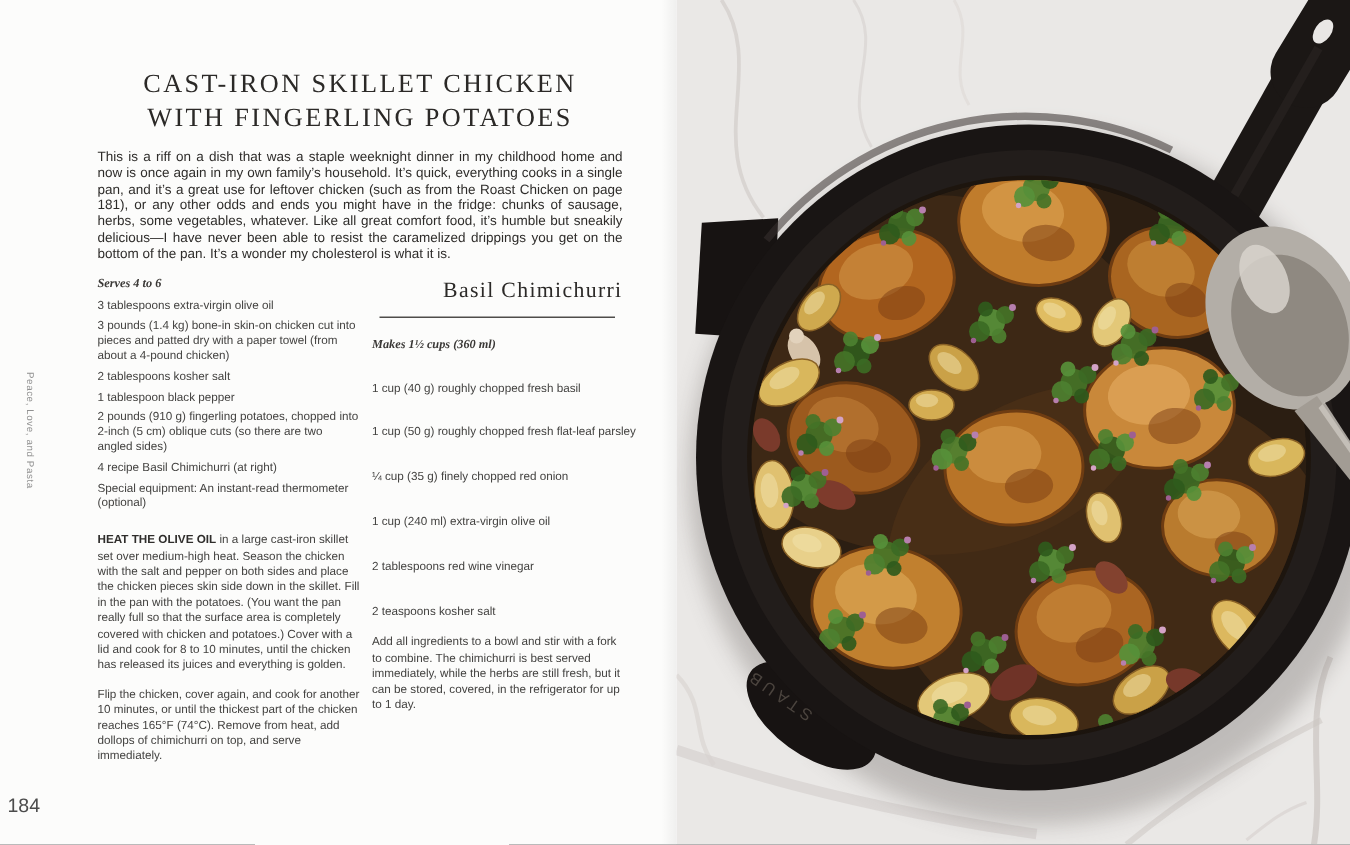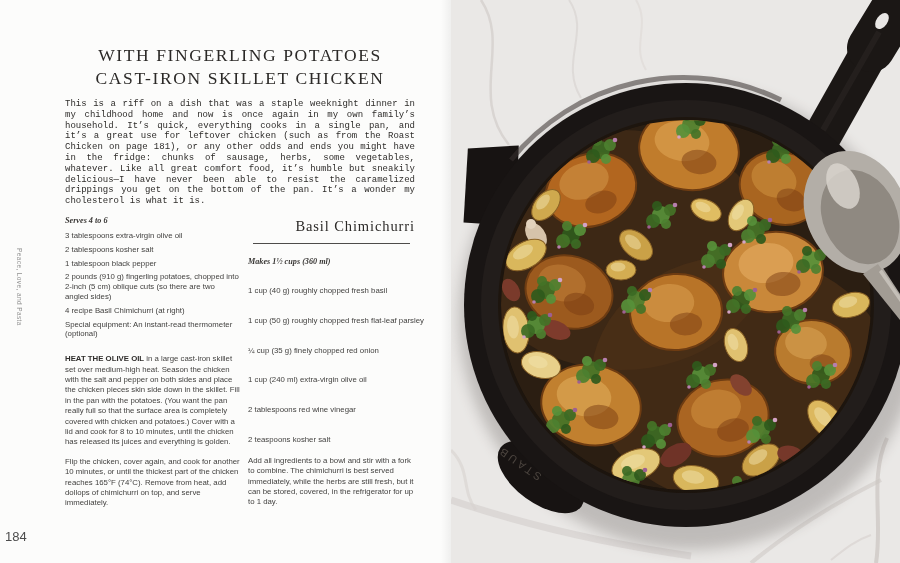--- a/index.html
+++ b/index.html
@@ -8,21 +8,21 @@
   
   .page-left{position:absolute;left:0;top:0;width:451px;height:563px;background:#fcfcfb;}
   .page-left::after{content:"";position:absolute;right:0;top:0;width:10px;height:100%;
           background:linear-gradient(to right,rgba(0,0,0,0),rgba(0,0,0,0.05));}
   .spine-text{position:absolute;left:16px;top:248px;writing-mode:vertical-rl;
           font-size:6.5px;letter-spacing:.4px;color:#909090;}
   .folio{position:absolute;left:5px;top:529px;font-size:13px;color:#4c4c4c;}
   .content{position:absolute;left:65px;top:44px;width:350px;color:#2f2d2b;}
   .title{font-family:"Liberation Serif",serif;font-size:17.5px;line-height:23px;
           letter-spacing:1.6px;text-align:center;color:#2b2927;}
-  .headnote{font-family:Liberation Mono, monospace;font-size:9px;line-height:10.8px;
+  .headnote{font-family:Liberation Sans, sans-serif;font-size:9px;line-height:10.8px;
           text-align:justify;margin-top:9px;color:#2e2c2a;}
   .cols{display:flex;margin-top:6px;}
   .col-l{width:175px;margin-right:8px;flex:none;}
   .col-r{width:167px;flex:none;}
   .serves,.yield{font-family:"Liberation Serif",serif;font-style:italic;font-weight:bold;
           font-size:8.2px;color:#3a3836;margin-bottom:6px;}
   .ing{font-size:7.8px;line-height:9.8px;color:#434240;margin-bottom:4px;}
   .col-r .ing{white-space:nowrap;margin-top:20px;}
   .steps{margin-top:15px;}
   .step{font-size:7.8px;line-height:10.4px;color:#434240;margin-bottom:9px;}
@@ -39,31 +39,32 @@
 <body>
 
 <div class="spread">
 
   <div class="page-left">
     <div class="spine-text">Peace, Love, and Pasta</div>
     <div class="folio">184</div>
 
     <div class="content">
       <div class="title">
+        <div>CAST-IRON SKILLET CHICKEN</div>
         <div>WITH FINGERLING POTATOES</div>
-        <div>CAST-IRON SKILLET CHICKEN</div>
       </div>
 
       <p class="headnote">This is a riff on a dish that was a staple weeknight dinner in my childhood home and now is once again in my own family’s household. It’s quick, everything cooks in a single pan, and it’s a great use for leftover chicken (such as from the Roast Chicken on page 181), or any other odds and ends you might have in the fridge: chunks of sausage, herbs, some vegetables, whatever. Like all great comfort food, it’s humble but sneakily delicious—I have never been able to resist the caramelized drippings you get on the bottom of the pan. It’s a wonder my cholesterol is what it is.</p>
 
       <div class="cols">
 
         <div class="col-l">
           <div class="serves">Serves 4 to 6</div>
           <div class="ing">3 tablespoons extra-virgin olive oil</div>
+          <div class="ing">3 pounds (1.4 kg) bone-in skin-on chicken cut into pieces and patted dry with a paper towel (from about a 4-pound chicken)</div>
           <div class="ing">2 tablespoons kosher salt</div>
           <div class="ing">1 tablespoon black pepper</div>
           <div class="ing">2 pounds (910 g) fingerling potatoes, chopped into 2-inch (5 cm) oblique cuts (so there are two angled sides)</div>
           <div class="ing">4 recipe Basil Chimichurri (at right)</div>
           <div class="ing">Special equipment: An instant-read thermometer (optional)</div>
 
           <div class="steps">
             <p class="step"><b>HEAT THE OLIVE OIL</b><span> in a large cast-iron skillet set over medium-high heat. Season the chicken with the salt and pepper on both sides and place the chicken pieces skin side down in the skillet. Fill in the pan with the potatoes. (You want the pan really full so that the surface area is completely covered with chicken and potatoes.) Cover with a lid and cook for 8 to 10 minutes, until the chicken has released its juices and everything is golden.</span></p>
             <p class="step">Flip the chicken, cover again, and cook for another 10 minutes, or until the thickest part of the chicken reaches 165°F (74°C). Remove from heat, add dollops of chimichurri on top, and serve immediately.</p>
           </div>

